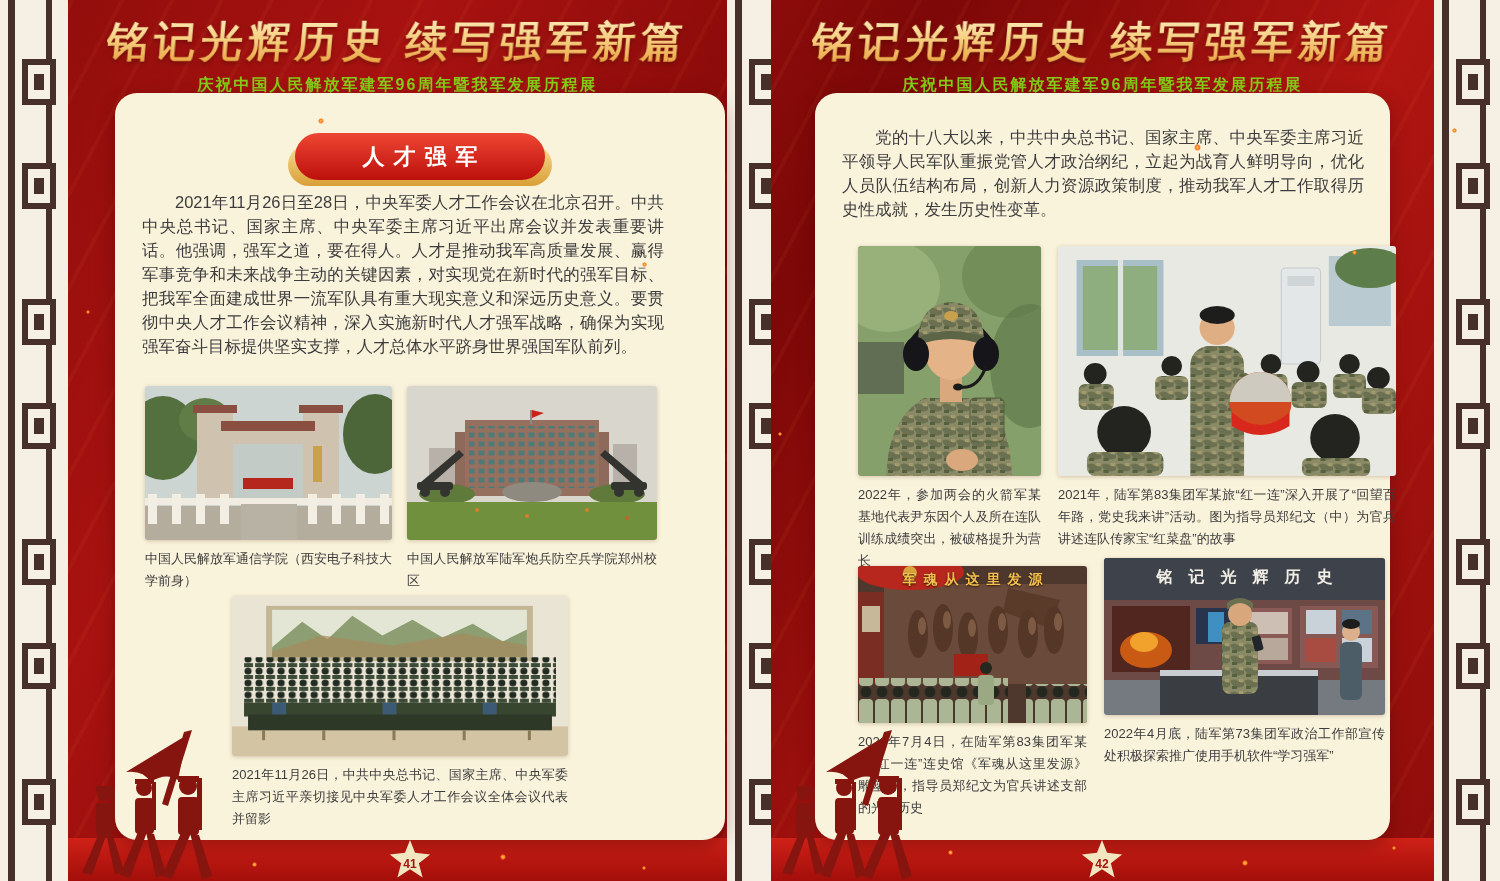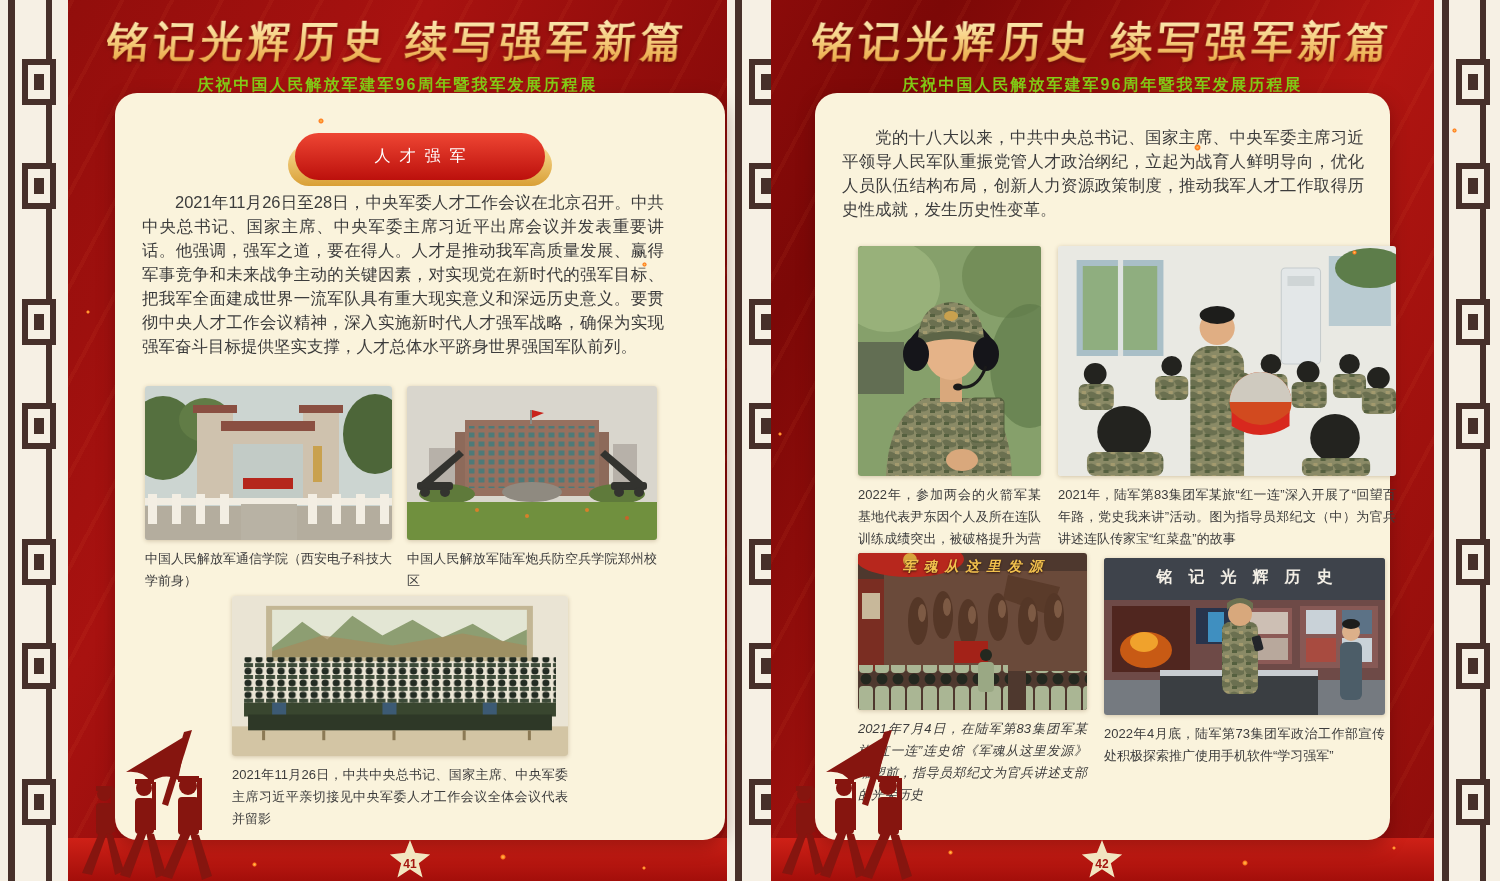--- a/index.html
+++ b/index.html
@@ -31,38 +31,38 @@
   .panel{position:absolute;top:93px;height:747px;background:#faf3dc;border-radius:22px;z-index:3;
     box-shadow:0 6px 18px rgba(60,0,0,.35);}
   .panel-left{left:115px;width:610px;}
   .panel-right{left:815px;width:575px;}
   
   .badge-wrap{position:absolute;top:40px;left:50%;width:250px;height:47px;transform:translateX(-50%);}
   .badge-gold{position:absolute;left:-7px;right:-7px;top:11px;bottom:-6px;border-radius:28px;
     background:linear-gradient(180deg,#f9dd96,#d99f35);}
   .badge-red{position:absolute;inset:0;border-radius:26px;display:flex;align-items:center;justify-content:center;
     background:linear-gradient(180deg,#ee4633,#bc100c);
-    color:#fff;font-size:16px;font-weight:400;letter-spacing:9px;text-indent:9px;}
+    color:#fff;font-size:22px;font-weight:700;letter-spacing:9px;text-indent:9px;}
   
   .body-text{position:absolute;font-size:16.5px;line-height:1.45;color:#3c3c3c;
     text-align:justify;text-indent:2em;margin:0;}
   .p1-text{left:27px;top:98px;width:522px;}
   .p2-text{left:27px;top:33px;width:522px;}
   
   .fig{position:absolute;margin:0;}
   .ph{position:relative;display:block;border-radius:3px;overflow:hidden;
     box-shadow:0 1px 4px rgba(90,60,20,.25);}
   .ph svg{display:block;width:100%;}
   .fig figcaption{margin-top:8px;font-size:13px;line-height:1.7;color:#3c3c3c;text-align:justify;}
   .f1{left:30px;top:293px;width:247px;}
   .f2{left:292px;top:293px;width:250px;}
   .f3{left:117px;top:503px;width:336px;}
   .f4{left:43px;top:153px;width:183px;}
   .f5{left:243px;top:153px;width:338px;}
-  .f6{left:43px;top:460px;width:229px;font-style:italic;}
+  .f6{left:43px;top:473px;width:229px;}
   .f7{left:289px;top:465px;width:281px;}
   .relief-banner{position:absolute;top:5px;left:0;right:0;text-align:center;
     color:#f2c14d;font-size:14px;font-weight:700;letter-spacing:7px;text-indent:7px;
     text-shadow:0 1px 2px #2e1408;}
   .exhibit-sign{position:absolute;top:9px;left:0;right:0;text-align:center;
     color:#f3efe6;font-size:16px;font-weight:700;letter-spacing:16px;text-indent:16px;}
   
   .star{position:absolute;top:840px;width:42px;height:40px;z-index:5;background:#f2e6c0;
     clip-path:polygon(50% 0%,62% 32%,98% 36%,71% 58%,80% 94%,50% 73%,20% 94%,29% 58%,2% 36%,38% 32%);
     display:flex;align-items:center;justify-content:center;box-sizing:border-box;padding-top:8px;}

